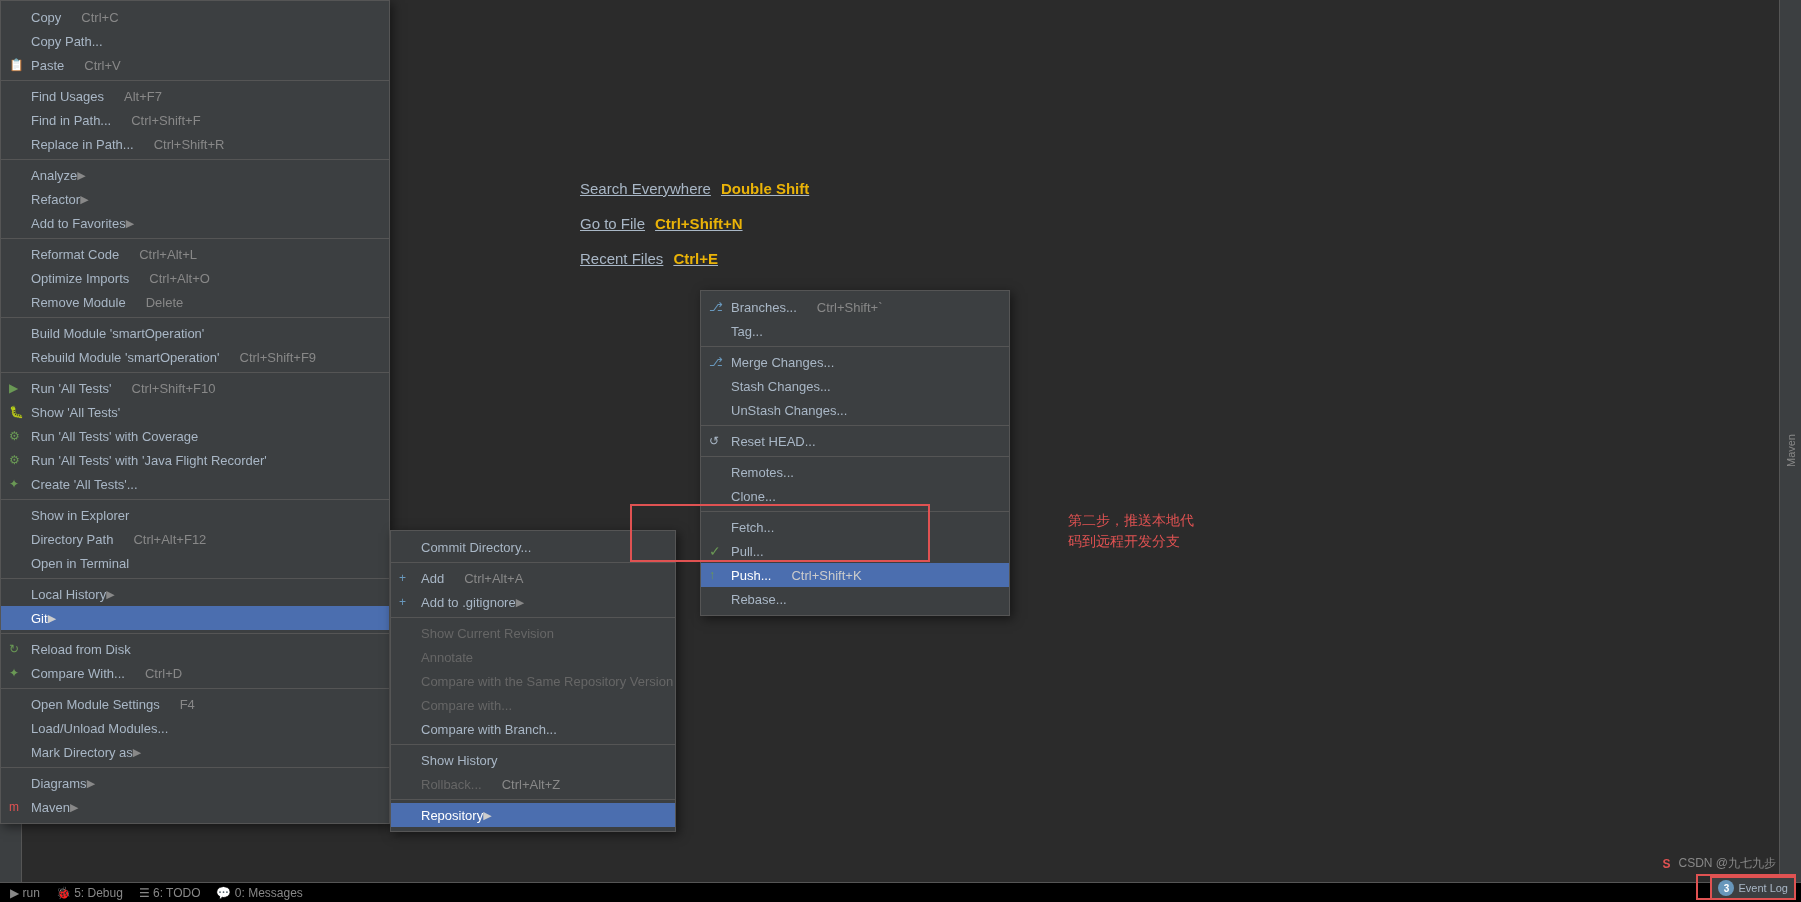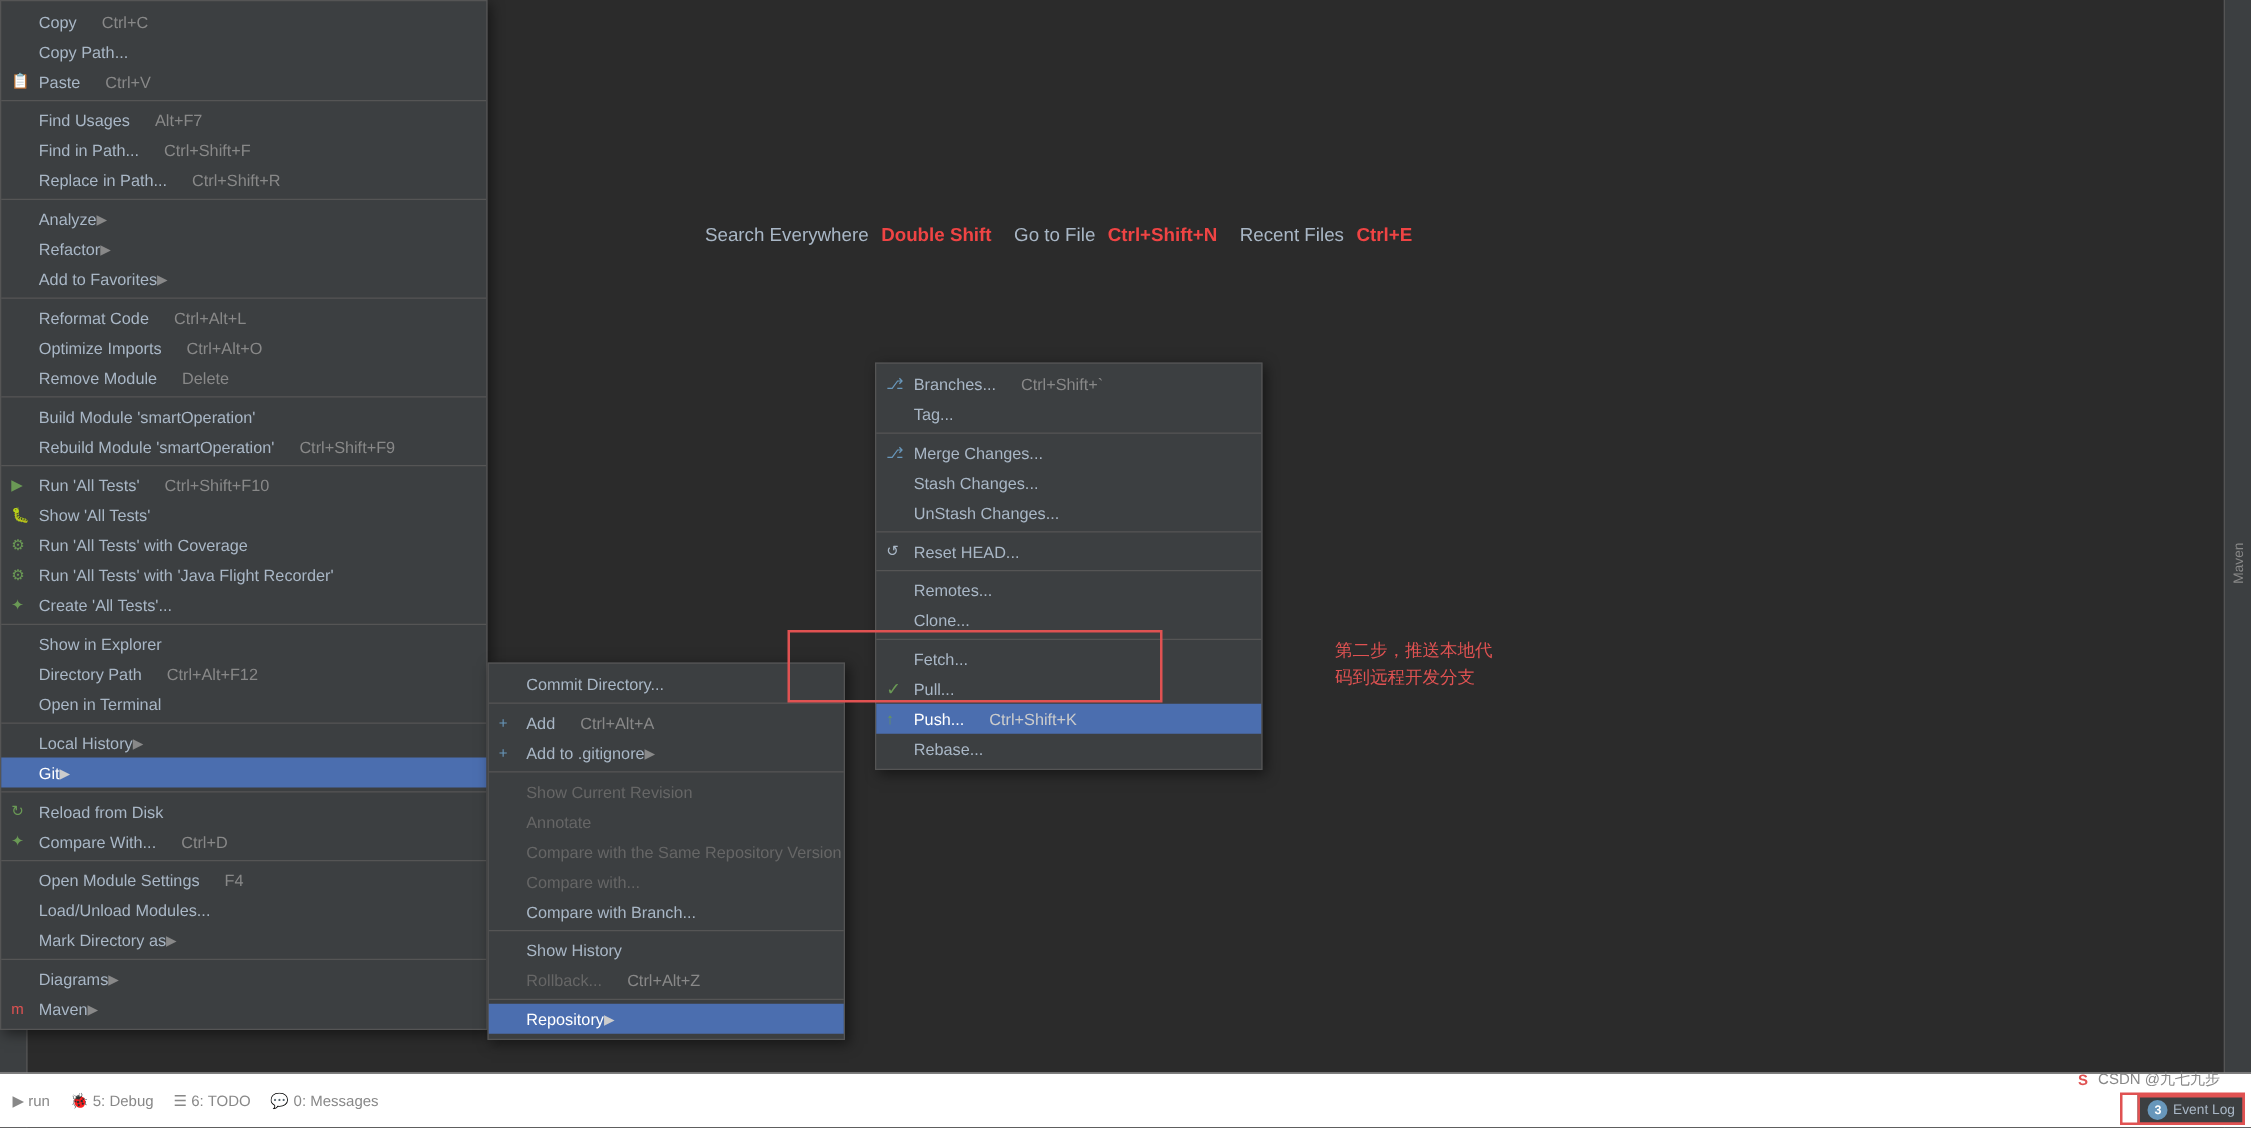--- a/index.html
+++ b/index.html
@@ -19,34 +19,35 @@
       position: absolute;
       top: 0; left: 0;
       width: 100%; height: 100%;
       background: #2b2b2b;
     }
 
     
     .center-hints {
       position: absolute;
       top: 180px;
-      left: 564px;
-      display: flex;
-      flex-direction: row;
+      left: 580px;
+      display: flex;
+      flex-direction: column;
       gap: 18px;
+      text-decoration: underline;
     }
     .hint-row {
       display: flex;
       align-items: center;
       gap: 10px;
       font-size: 15px;
       color: #a9b7c6;
     }
     .hint-shortcut {
-      color: #ef4444;
+      color: #eab308;
       font-weight: bold;
     }
 
     
     .annotation-text {
       position: absolute;
       top: 510px;
       left: 1040px;
       color: #e05252;
       font-size: 14px;
@@ -145,22 +146,22 @@
       pointer-events: none;
       z-index: 200;
     }
 
     
     .status-bar {
       position: absolute;
       bottom: 0;
       left: 0;
       width: 100%;
-      height: 44px;
-      background: #ffffff;
+      height: 20px;
+      background: #000000;
       border-top: 1px solid #555;
       display: flex;
       align-items: center;
       padding: 0 10px;
       gap: 16px;
     }
     .status-bar-item {
       color: #888;
       font-size: 12px;
       cursor: pointer;

